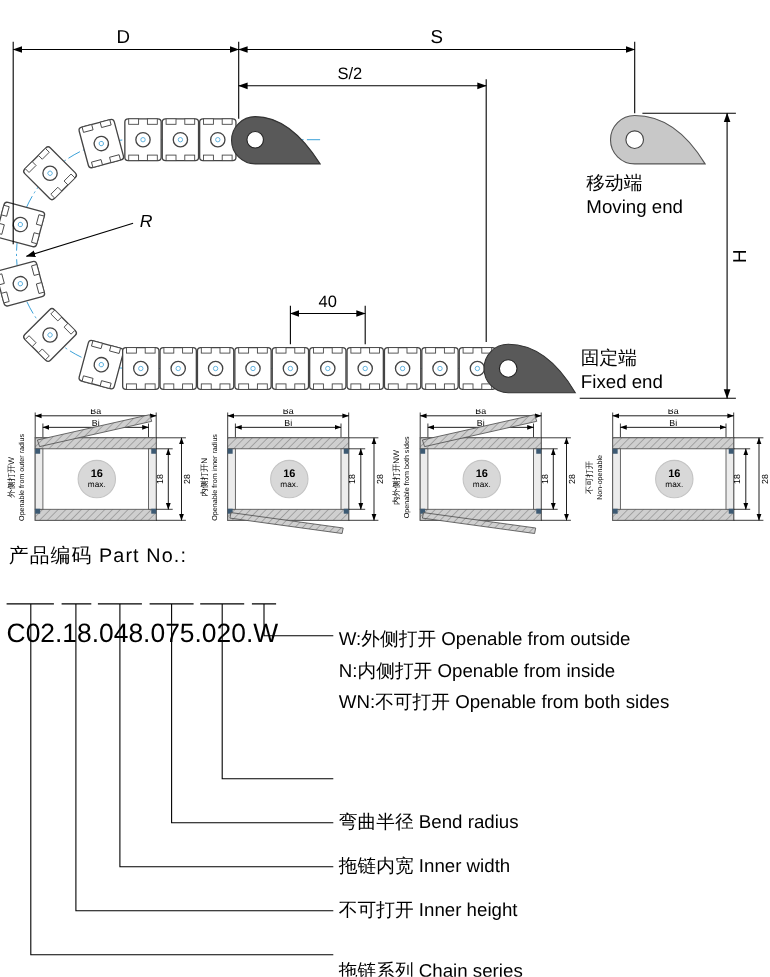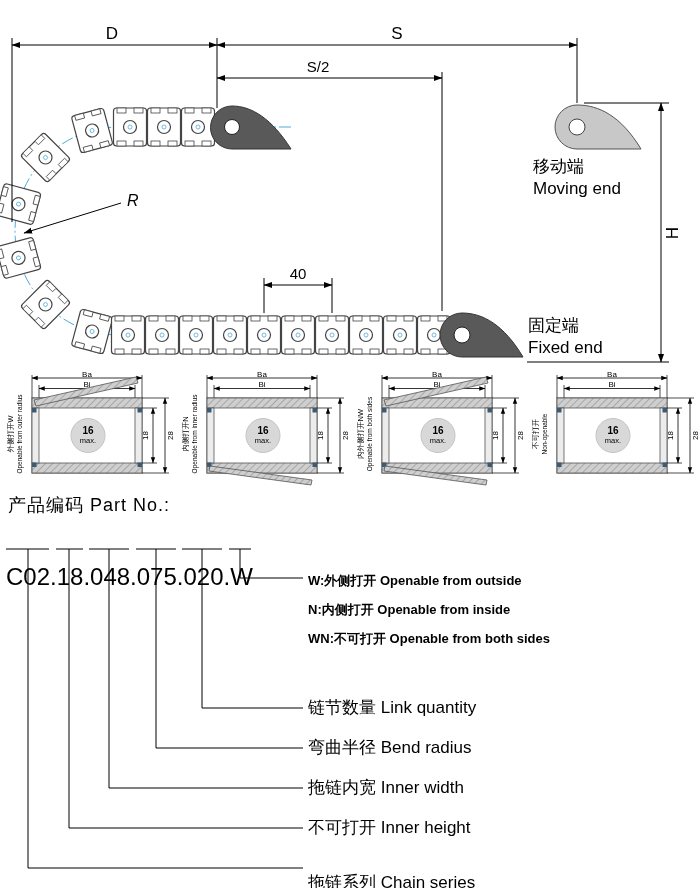--- a/index.html
+++ b/index.html
@@ -4,21 +4,21 @@
 <style>
   html,body{margin:0;padding:0;background:#fff;}
   body{width:700px;height:888px;position:relative;font-family:"Liberation Sans","DejaVu Sans",sans-serif;color:#000;overflow:hidden;}
   .abs{position:absolute;}
   #top-diagram{left:0;top:0;}
   #sections-strip{left:0;top:372px;}
   #part-region{left:0;top:487px;width:624px;height:401px;}
   #part-heading{position:absolute;left:8px;top:6px;font-size:18px;letter-spacing:1px;}
   #part-code{position:absolute;left:6px;top:30px;font-size:24px;line-height:28px;letter-spacing:0;margin-top:46px;}
   .expl{position:absolute;left:308px;font-size:17px;line-height:24px;white-space:nowrap;}
-  #w-options{position:absolute;left:308px;top:79px;font-size:13px;line-height:29px;white-space:nowrap;font-weight:bold;}
+  #w-options{position:absolute;left:308px;top:79px;font-size:17px;line-height:29px;white-space:nowrap;}
   svg text{fill:#000;}
 </style>
 </head>
 <body>
 
 <svg id="top-diagram" class="abs" width="700" height="372" viewBox="0 0 700 372">
   <defs>
     <marker id="arr" viewBox="0 0 10 10" refX="9" refY="5" markerWidth="9" markerHeight="9" orient="auto-start-reverse">
       <path d="M0 1.6 L9.5 5 L0 8.4 Z" fill="#000"></path>
     </marker>
@@ -209,18 +209,17 @@
 
   <div id="part-heading">产品编码 Part No.:</div>
   <div id="part-code">C02.18.048.075.020.W</div>
 
   <div id="w-options">
     <div>W:外侧打开 Openable from outside</div>
     <div>N:内侧打开 Openable from inside</div>
     <div>WN:不可打开 Openable from both sides</div>
   </div>
 
-  <div class="expl" style="top:209px;">链节数量 Link quantity</div>
   <div class="expl" style="top:249px;">弯曲半径 Bend radius</div>
   <div class="expl" style="top:289px;">拖链内宽 Inner width</div>
   <div class="expl" style="top:329px;">不可打开 Inner height</div>
   <div class="expl" style="top:369px;margin-top:15px;">拖链系列 Chain series</div>
 </div>
 
 </body></html>

